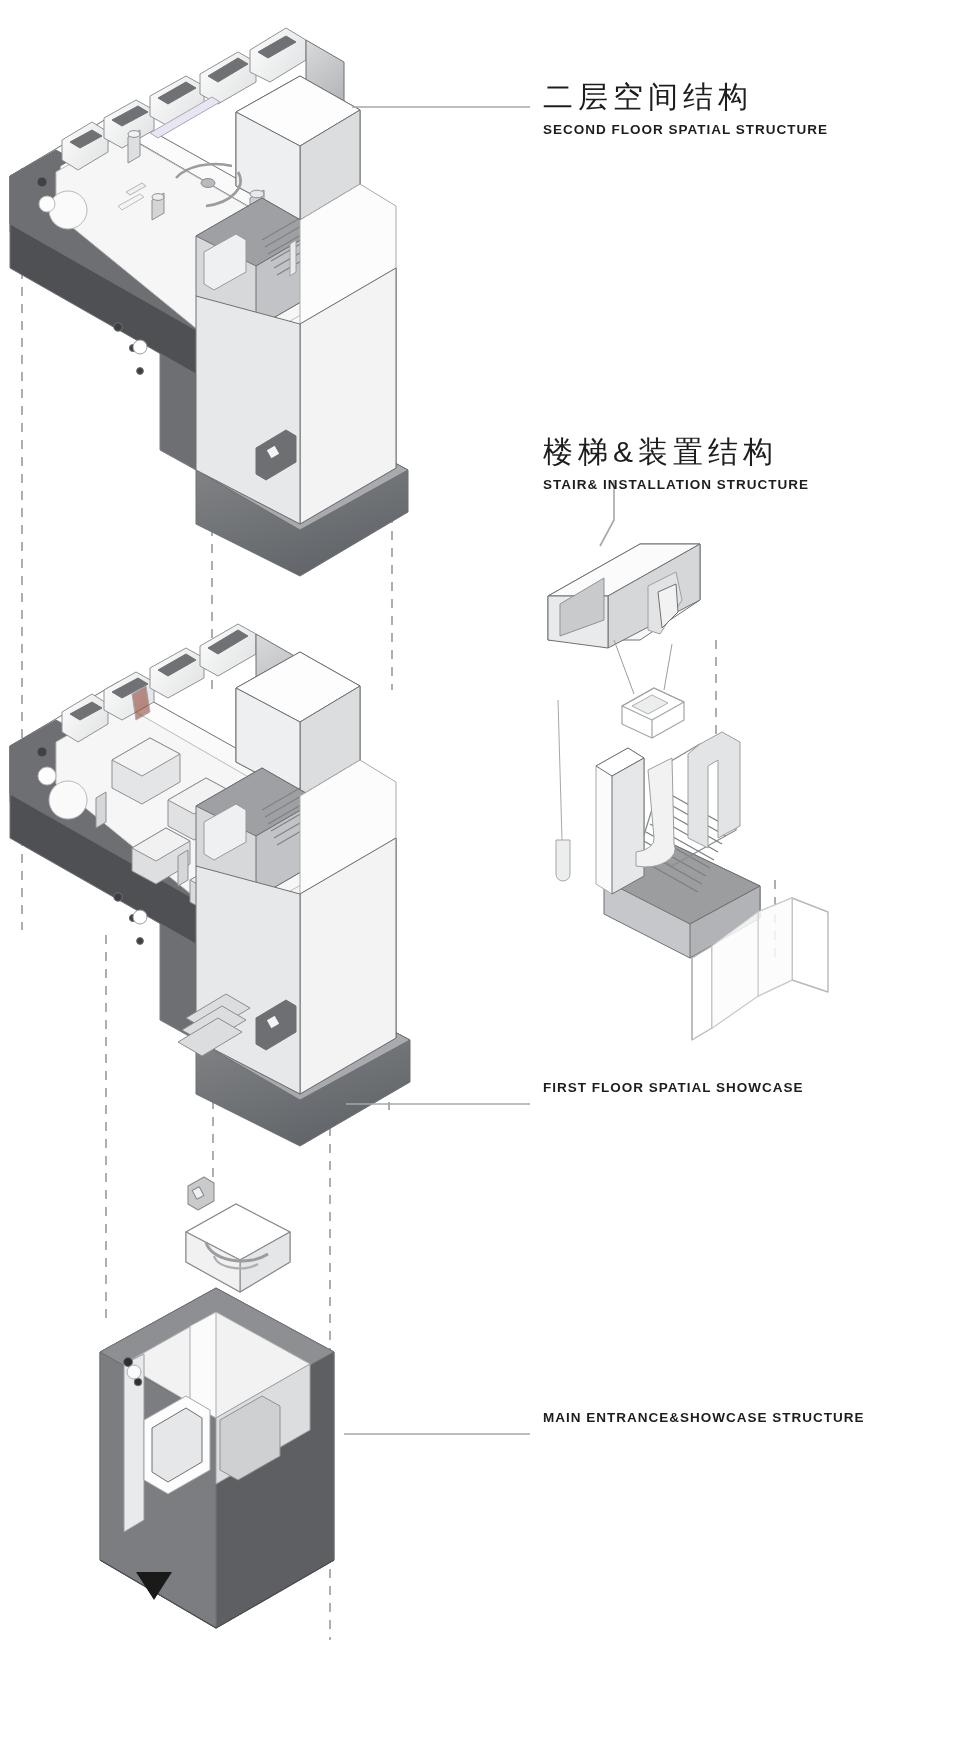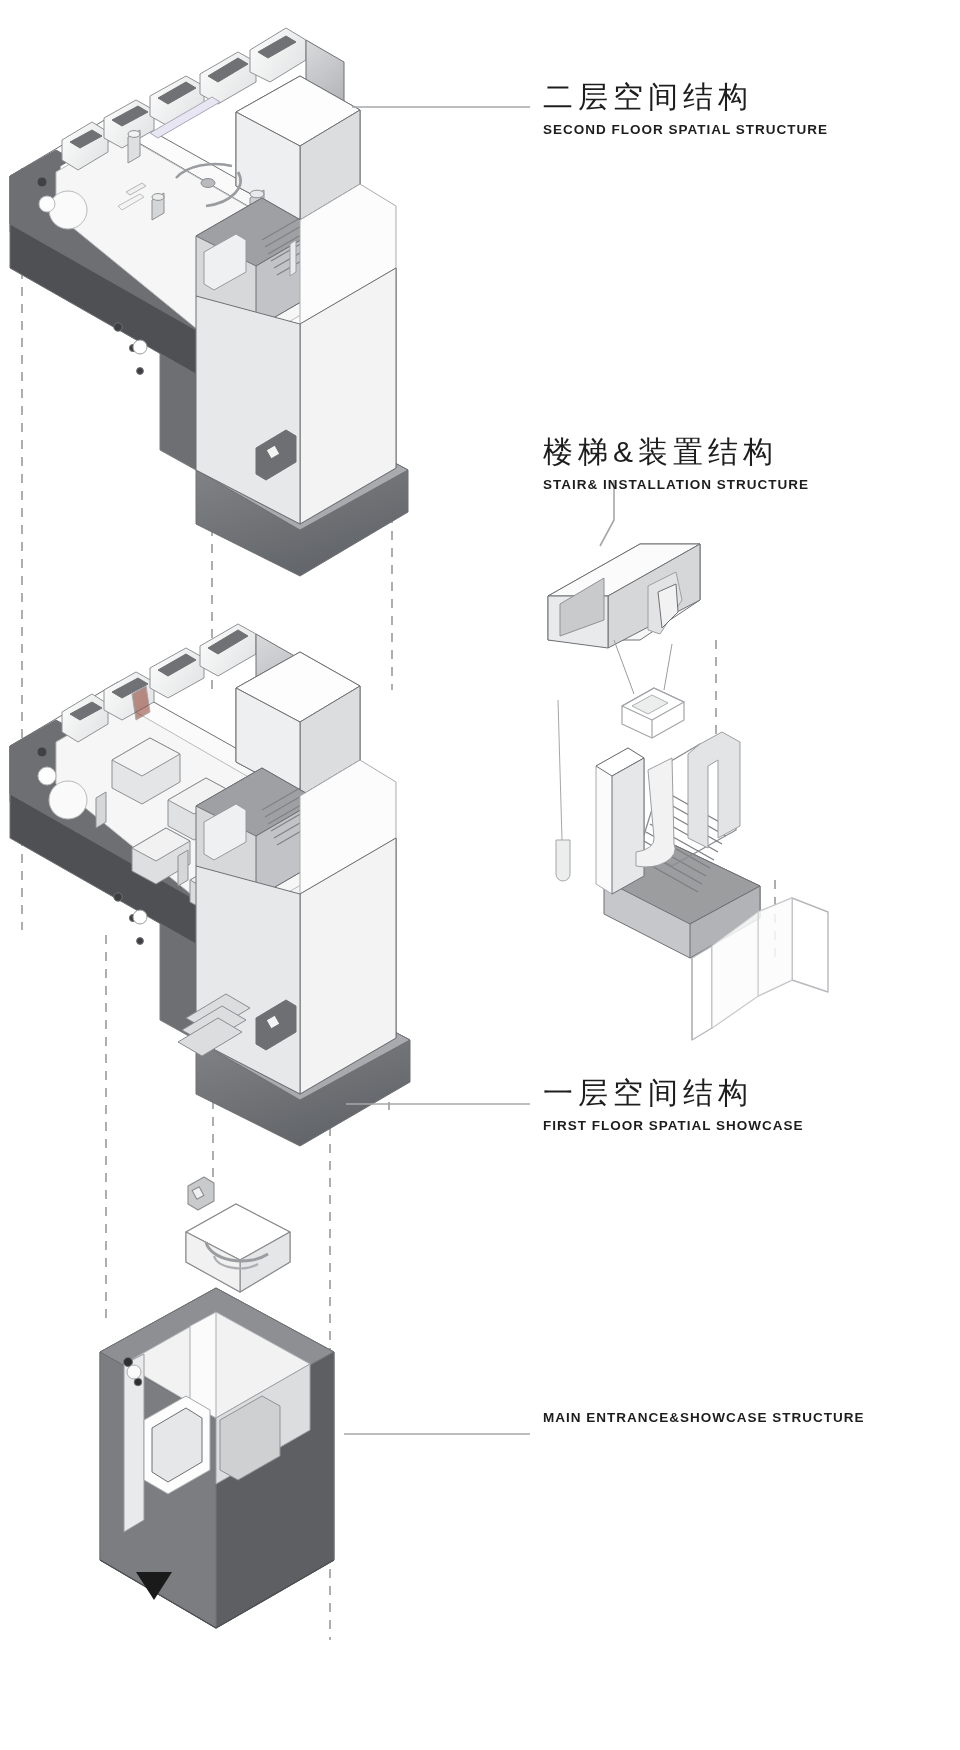--- a/index.html
+++ b/index.html
@@ -376,21 +376,20 @@
     <div class="label-cn">二层空间结构</div>
     <div class="label-en">SECOND FLOOR SPATIAL STRUCTURE</div>
   </div>
 
   <div class="label-block lbl-stair">
     <div class="label-cn">楼梯&amp;装置结构</div>
     <div class="label-en">STAIR&amp; INSTALLATION STRUCTURE</div>
   </div>
 
   <div class="label-block lbl-first">
-    <div class="label-cn">一层空间结构</div>
     <div class="label-en">FIRST FLOOR SPATIAL SHOWCASE</div>
   </div>
 
   <div class="label-block lbl-main">
     <div class="label-en">MAIN ENTRANCE&amp;SHOWCASE STRUCTURE</div>
   </div>
 
 </div>
 
 </body></html>

